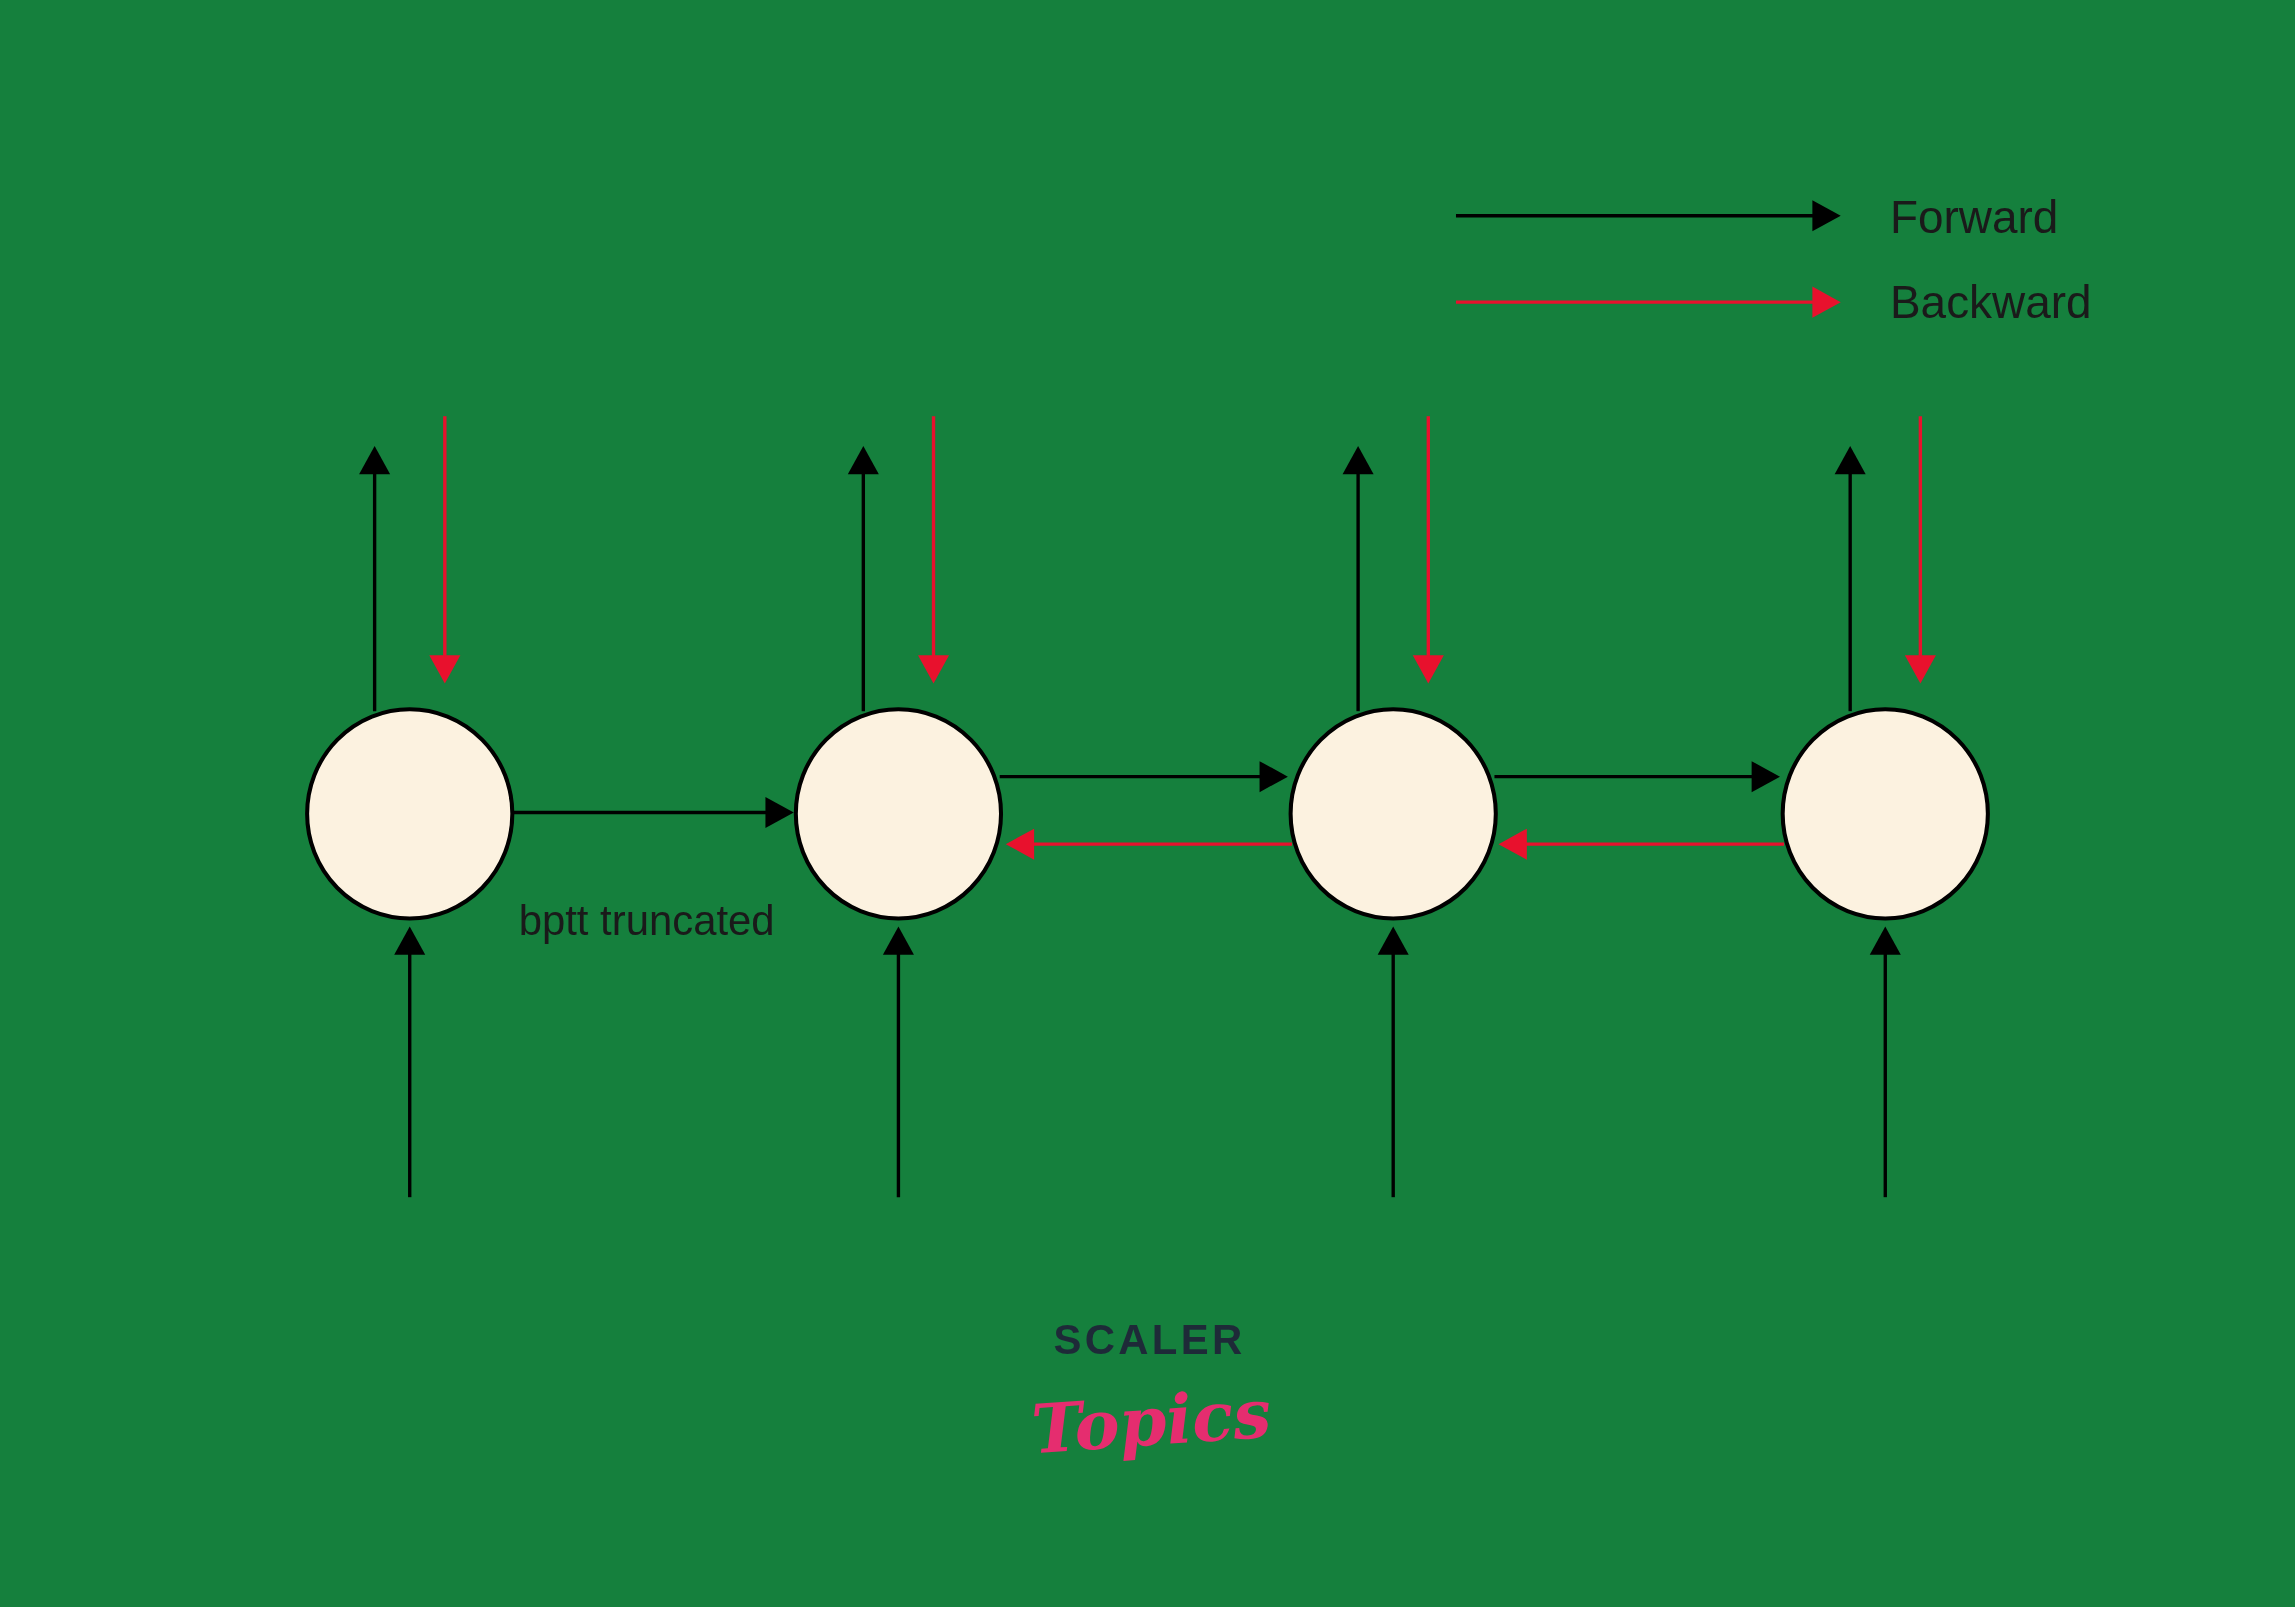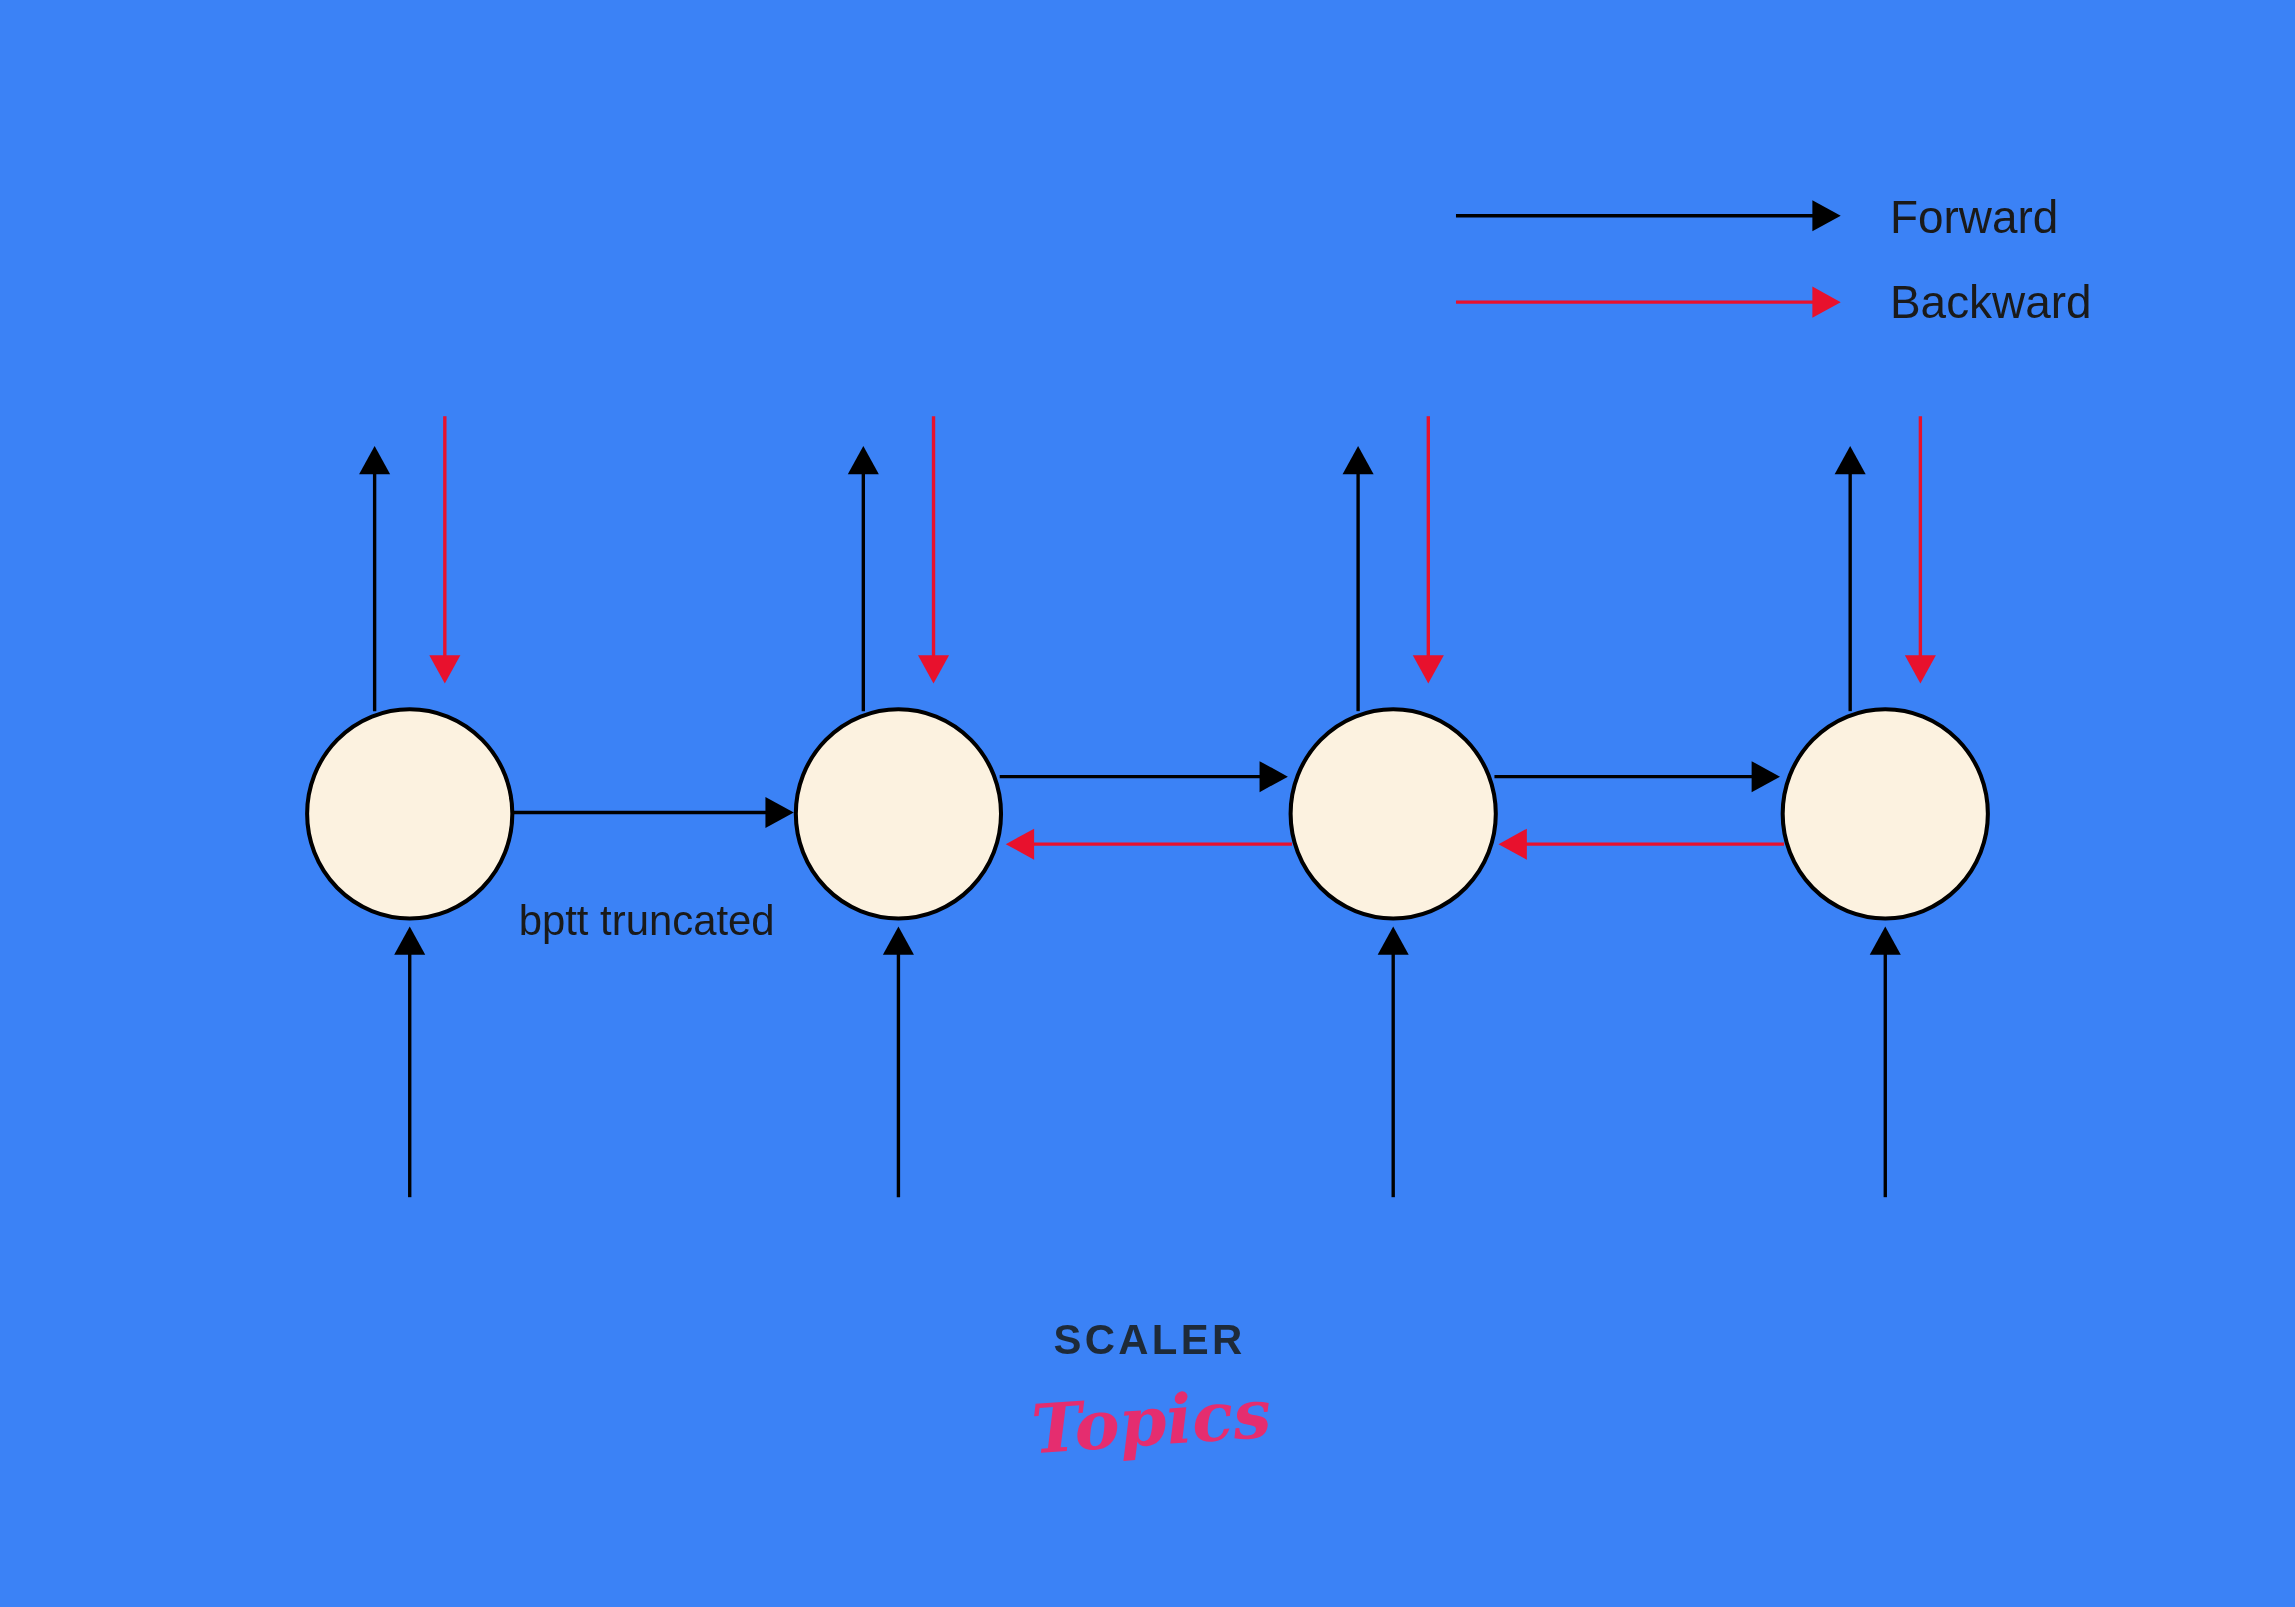--- a/index.html
+++ b/index.html
@@ -1,17 +1,17 @@
 <!DOCTYPE html>
 <html style="font-size:10.8px"><head>
 <meta charset="utf-8">
 <title></title>
 <style>
   html,body{margin:0;padding:0;background:#ffffff;}
-  .canvas{width:2295px;height:1608px;position:relative;background:#3b82f6;overflow:hidden;text-align:right;}
+  .canvas{width:2295px;height:1608px;position:relative;background:#15803d;overflow:hidden;text-align:right;}
   svg{display:block;}
   .legend-label{font-family:"Liberation Sans",sans-serif;font-size:68px;}
   .annotation-label{font-family:"Liberation Sans",sans-serif;font-size:62px;}
   .logo-brand{font-family:"Liberation Sans",sans-serif;font-size:62px;font-weight:700;letter-spacing:5px;}
   .logo-sub{font-family:"DejaVu Serif",serif;font-size:100px;font-style:italic;font-weight:700;}
 </style>
 </head>
 <body>
 
 <div class="canvas">

